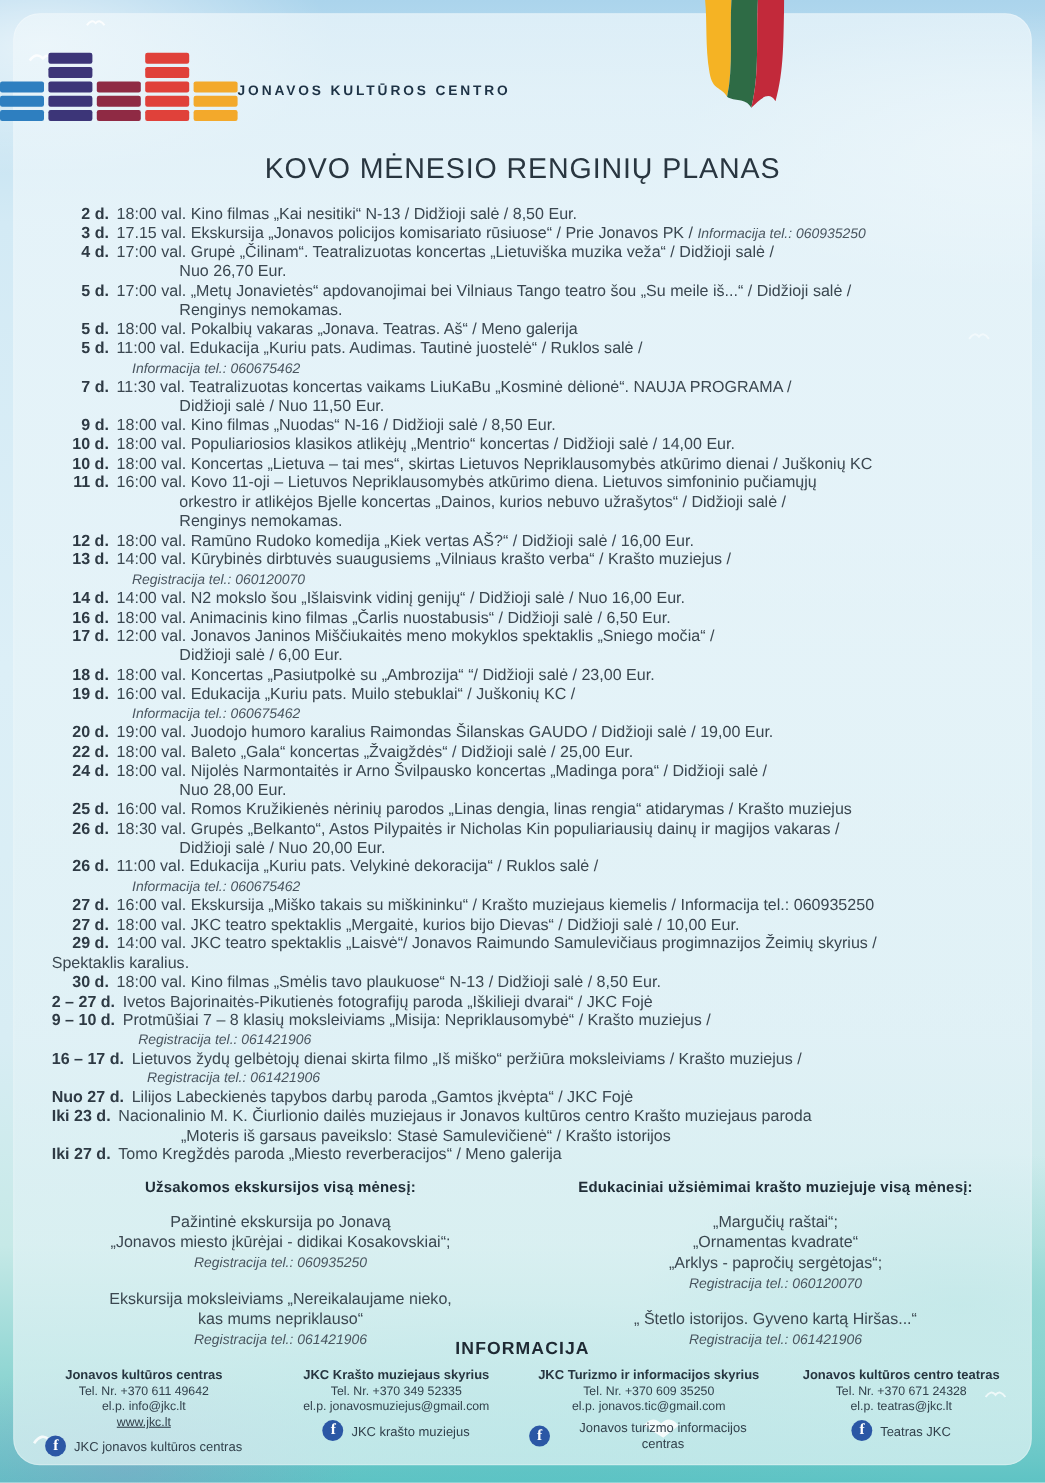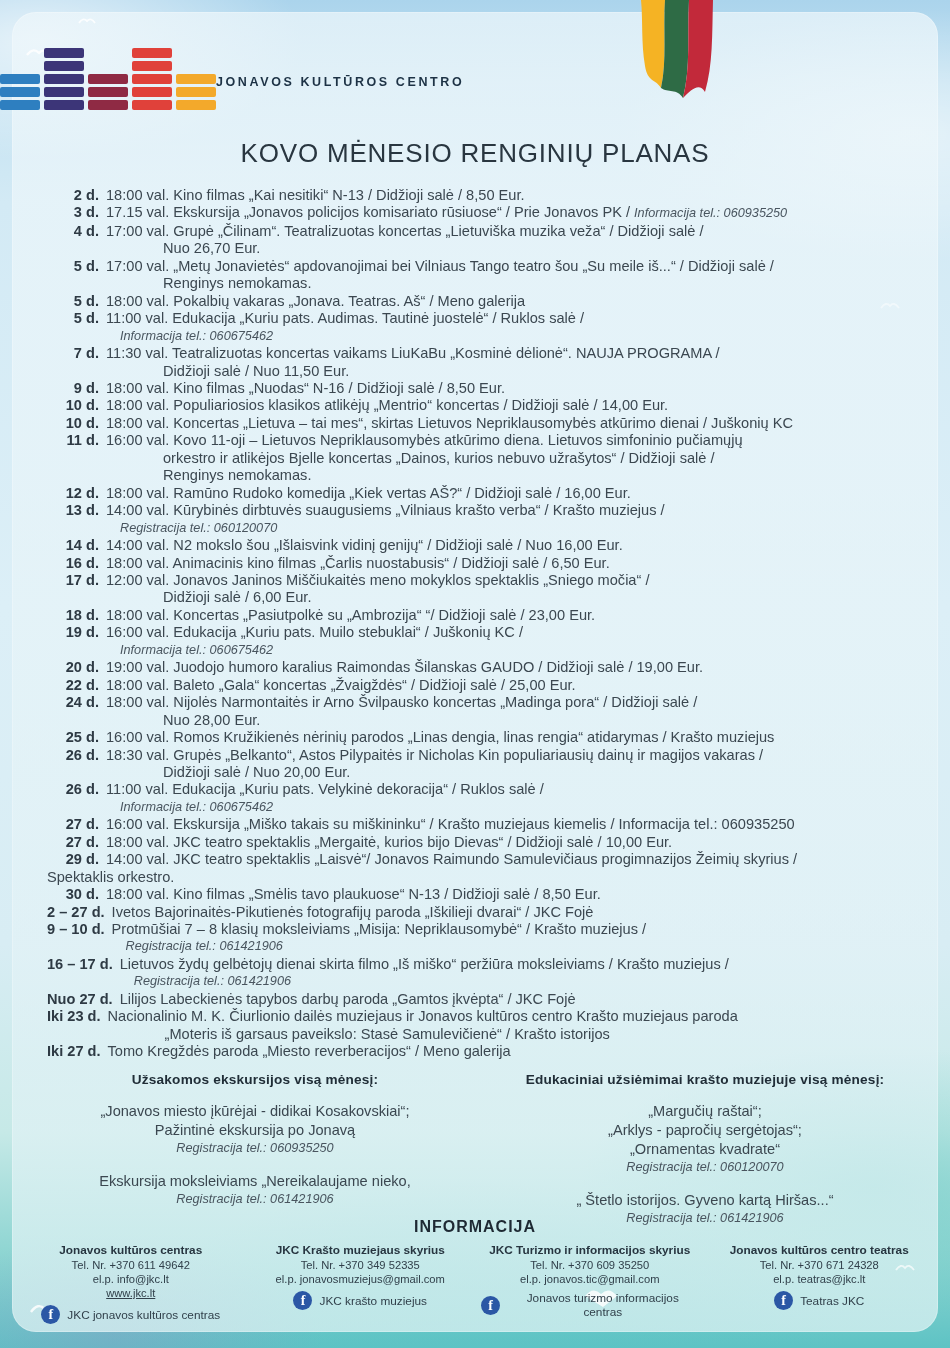--- a/index.html
+++ b/index.html
@@ -258,21 +258,21 @@
     <div class="content"><span class="seg">16:00 val. Ekskursija „Miško takais su miškininku“ / Krašto muziejaus kiemelis / Informacija tel.: 060935250</span></div>
   </div>
 
   <div class="event">
     <div class="date">27 d.</div>
     <div class="content"><span class="seg">18:00 val. JKC teatro spektaklis „Mergaitė, kurios bijo Dievas“ / Didžioji salė / 10,00 Eur.</span></div>
   </div>
 
   <div class="event">
     <div class="date">29 d.</div>
-    <div class="content"><span class="seg">14:00 val. JKC teatro spektaklis „Laisvė“/ Jonavos Raimundo Samulevičiaus progimnazijos Žeimių skyrius /</span><span class="seg blk out">Spektaklis orkestro.</span></div>
+    <div class="content"><span class="seg">14:00 val. JKC teatro spektaklis „Laisvė“/ Jonavos Raimundo Samulevičiaus progimnazijos Žeimių skyrius /</span><span class="seg blk out">Spektaklis karalius.</span></div>
   </div>
 
   <div class="event">
     <div class="date">30 d.</div>
     <div class="content"><span class="seg">18:00 val. Kino filmas „Smėlis tavo plaukuose“ N-13 / Didžioji salė / 8,50 Eur.</span></div>
   </div>
 
   <div class="event">
     <div class="date">2 – 27 d.</div>
     <div class="content"><span class="seg">Ivetos Bajorinaitės-Pikutienės fotografijų paroda „Iškilieji dvarai“ / JKC Fojė</span></div>
@@ -302,38 +302,39 @@
     <div class="date">Iki 27 d.</div>
     <div class="content"><span class="seg">Tomo Kregždės paroda „Miesto reverberacijos“ / Meno galerija</span></div>
   </div>
 </main>
 
 <section class="cols" id="side-cols">
   <div class="col">
     <div class="col-title">Užsakomos ekskursijos visą mėnesį:</div>
     <div class="groups">
         <div class="group">
+          <div class="gline">Pažintinė ekskursija po Jonavą</div>
           <div class="gline">„Jonavos miesto įkūrėjai - didikai Kosakovskiai“;</div>
-          <div class="gline">Pažintinė ekskursija po Jonavą</div>
           <div class="greg">Registracija tel.: 060935250</div>
         </div>
         <div class="group">
           <div class="gline">Ekskursija moksleiviams „Nereikalaujame nieko,</div>
+          <div class="gline">kas mums nepriklauso“</div>
           <div class="greg">Registracija tel.: 061421906</div>
         </div>
       </div>
   </div>
 
   <div class="col">
     <div class="col-title">Edukaciniai užsiėmimai krašto muziejuje visą mėnesį:</div>
     <div class="groups">
         <div class="group">
           <div class="gline">„Margučių raštai“;</div>
+          <div class="gline">„Ornamentas kvadrate“</div>
           <div class="gline">„Arklys - papročių sergėtojas“;</div>
-          <div class="gline">„Ornamentas kvadrate“</div>
           <div class="greg">Registracija tel.: 060120070</div>
         </div>
         <div class="group">
           <div class="gline">„ Štetlo istorijos. Gyveno kartą Hiršas...“</div>
           <div class="greg">Registracija tel.: 061421906</div>
         </div>
       </div>
   </div>
 </section>
 

